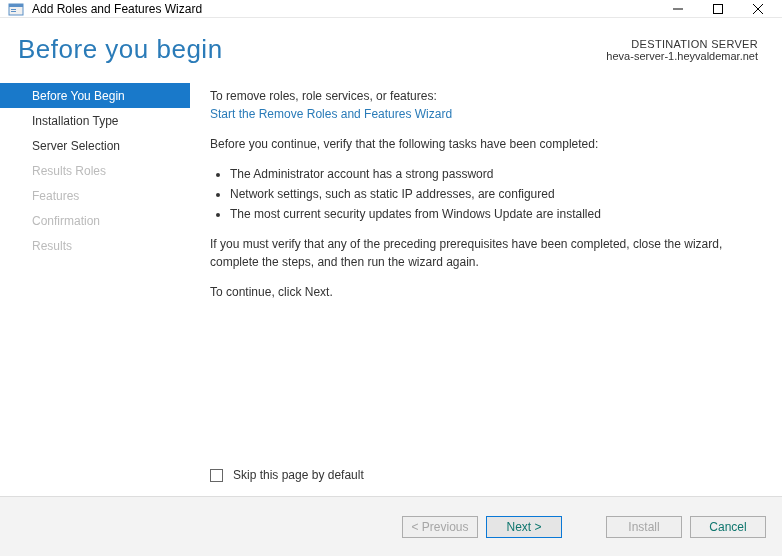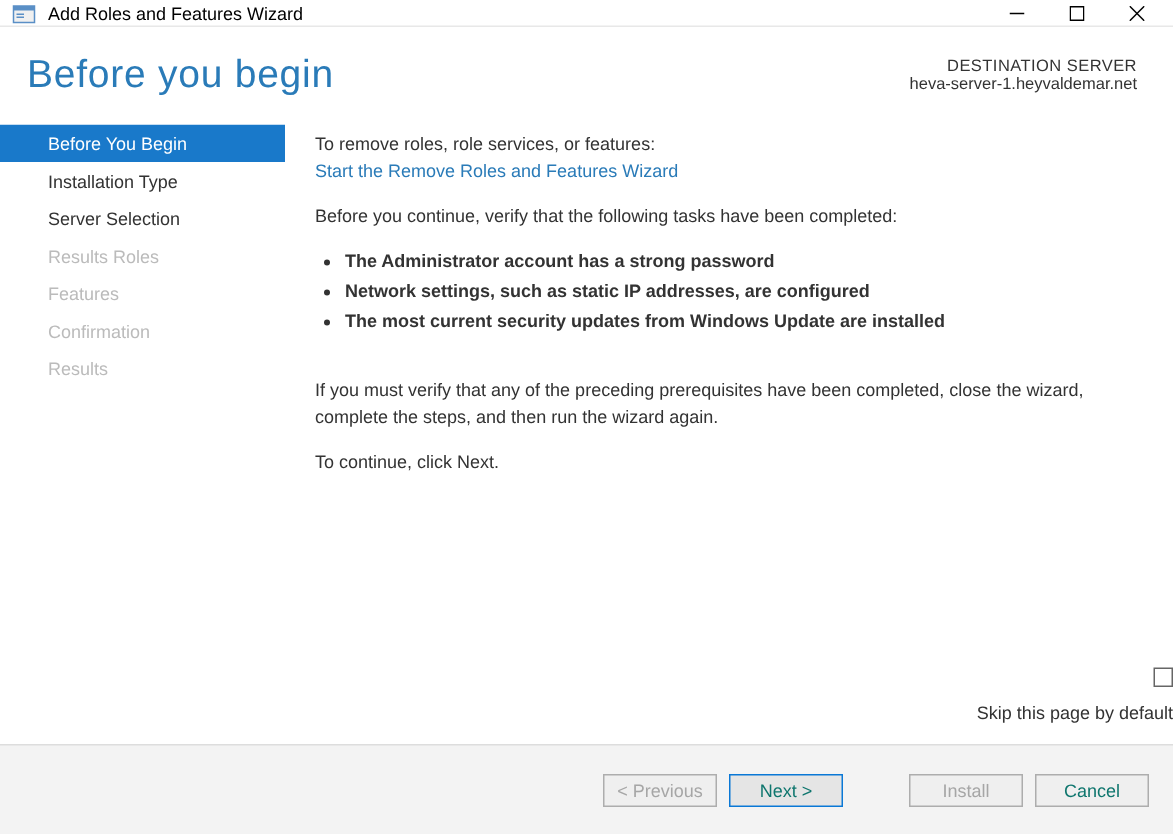--- a/index.html
+++ b/index.html
@@ -95,31 +95,29 @@
       font-size: 12px;
       line-height: 1.5;
       color: #333;
       overflow: auto;
     }
     .content p { margin-bottom: 12px; }
     .link { color: #2a7bb8; cursor: pointer; }
     .bullets {
       list-style: disc;
       padding-left: 20px;
-      margin-bottom: 28px;
-      font-weight: bold;
+      margin-bottom: 12px;
     }
     .bullets li { margin-bottom: 2px; }
     .skip-row {
       padding: 8px 0 14px 210px;
       display: flex;
       align-items: flex-end;
       gap: 10px;
       font-size: 12px;
-      flex-direction: column;
     }
     .checkbox {
       width: 13px; height: 13px;
       border: 1px solid #666;
       background: #fff;
       display: inline-block;
     }
     .footer {
       border-top: 1px solid #ddd;
       background: #f3f3f3;

